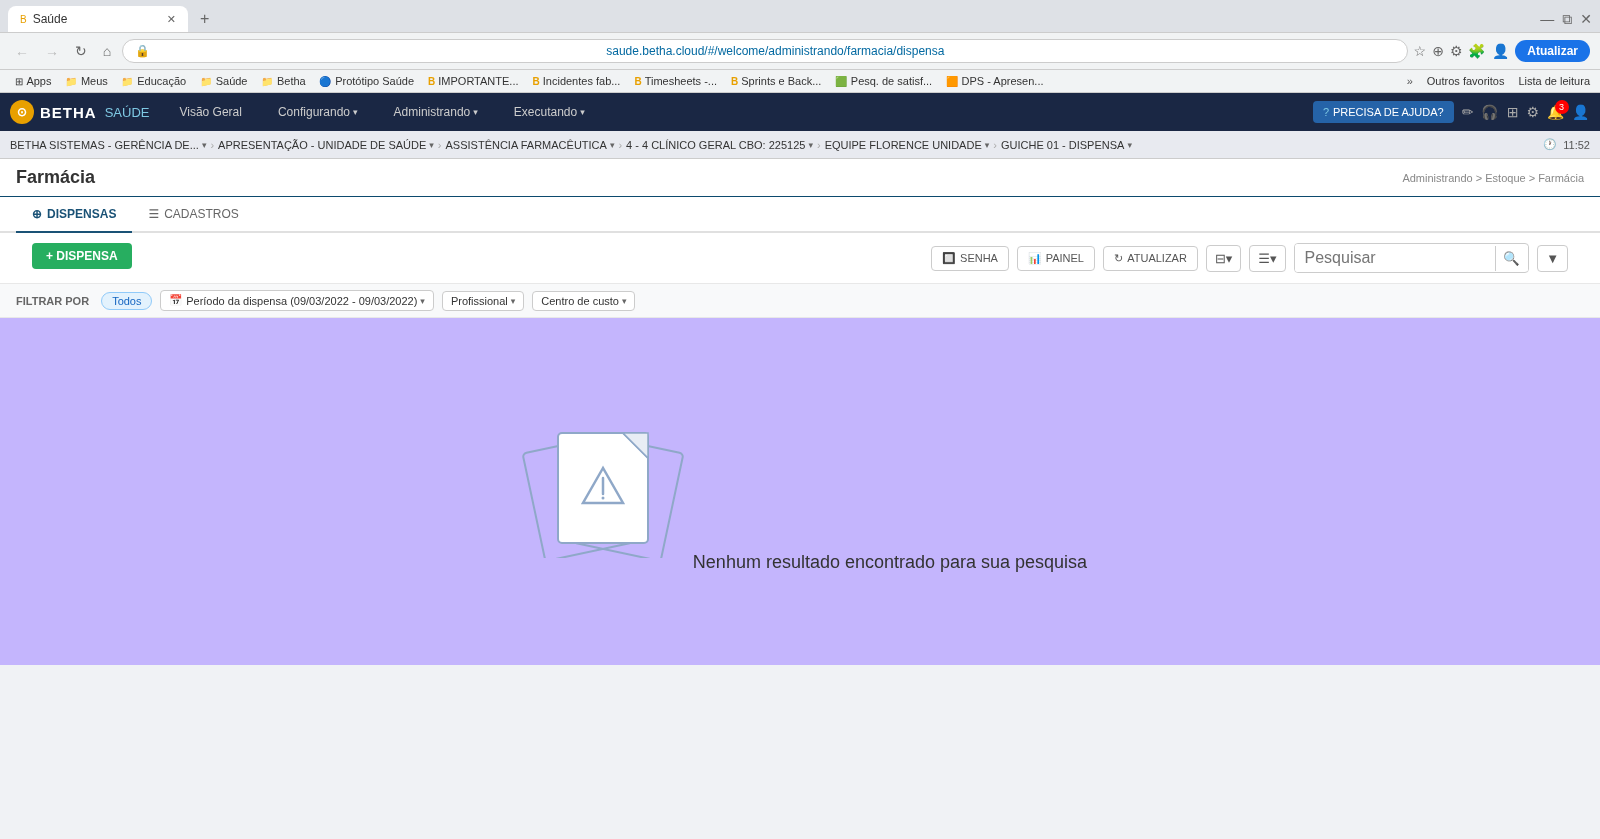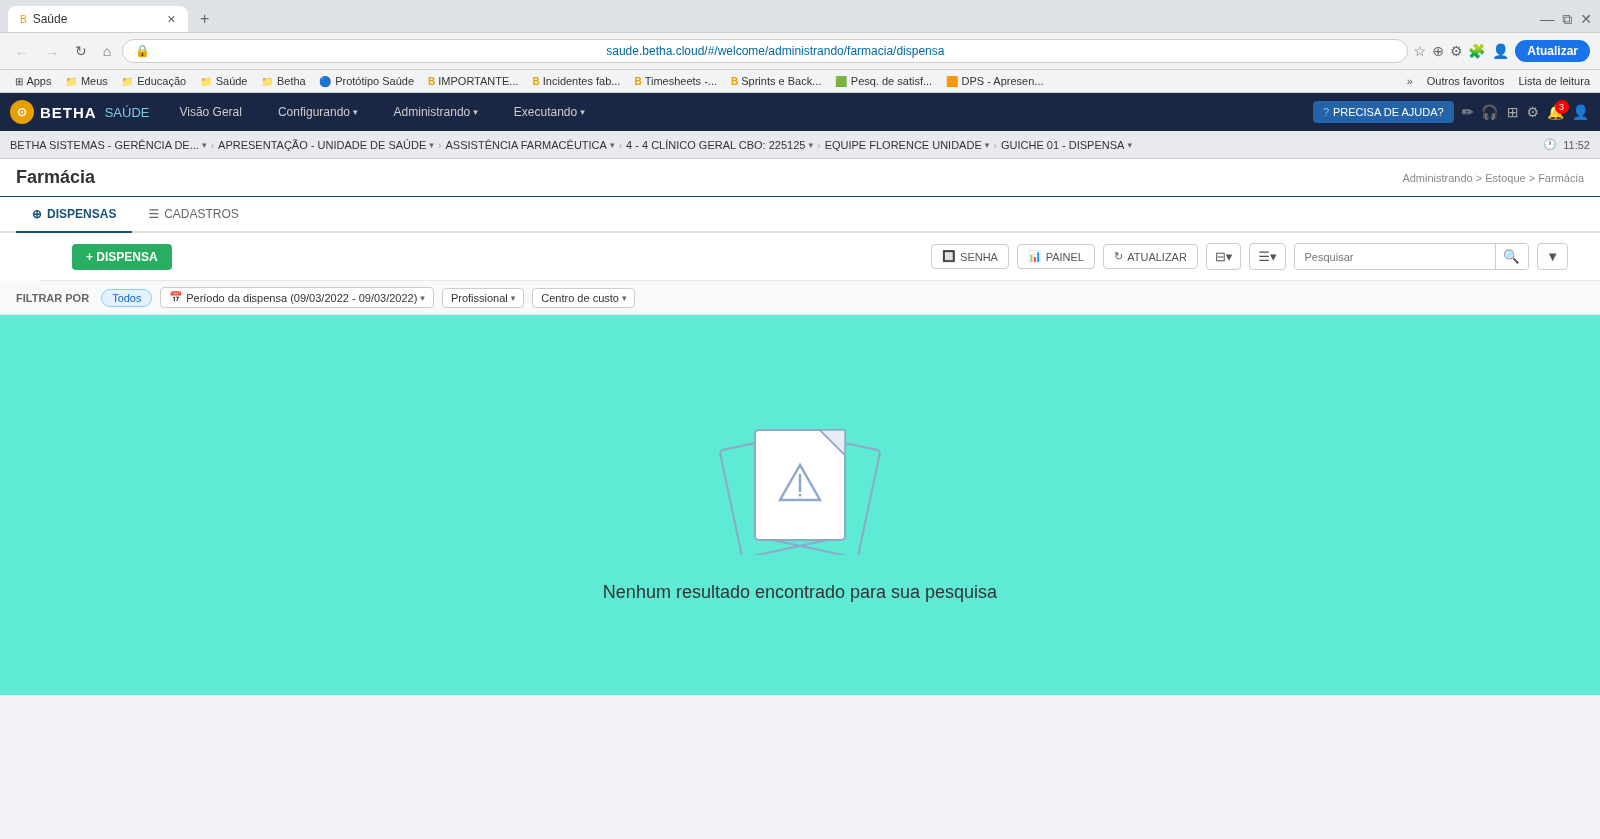--- a/index.html
+++ b/index.html
@@ -55,39 +55,39 @@
     .breadcrumb { font-size: 11px; color: #888; }
 
     
     .content-area { background: white; margin: 0; }
     .tabs-bar { display: flex; padding: 0 16px; border-bottom: 2px solid #e0e0e0; background: white; }
     .tab-item { padding: 10px 16px; font-size: 12px; color: #666; cursor: pointer; display: flex; align-items: center; gap: 5px; border-bottom: 2px solid transparent; margin-bottom: -2px; }
     .tab-item.active { color: #1a5276; border-bottom: 2px solid #1a5276; font-weight: bold; }
     .tab-icon { font-size: 12px; }
 
     
-    .toolbar { display: flex; align-items: center; padding: 10px 32px; gap: 8px; background: white; border-bottom: 1px solid #e8e8e8; margin-left: 40px; }
+    .toolbar { display: flex; align-items: flex-start; padding: 10px 32px; gap: 8px; background: white; border-bottom: 1px solid #e8e8e8; }
     .add-btn { background: #27ae60; color: white; border: none; border-radius: 4px; padding: 6px 14px; font-size: 12px; cursor: pointer; display: flex; align-items: center; gap: 4px; font-weight: bold; }
     .toolbar-right { margin-left: auto; display: flex; align-items: center; gap: 8px; }
     .toolbar-action-btn { background: none; border: 1px solid #ccc; border-radius: 4px; padding: 5px 10px; font-size: 11px; color: #555; cursor: pointer; display: flex; align-items: center; gap: 4px; }
     .icon-btn { background: none; border: 1px solid #ccc; border-radius: 4px; padding: 5px 8px; cursor: pointer; color: #555; font-size: 13px; }
     .search-box { display: flex; align-items: center; border: 1px solid #ccc; border-radius: 4px; overflow: hidden; }
-    .search-box input { border: none; outline: none; padding: 5px 10px; font-size: 11px; width: 200px; color: #999; }
+    .search-box input { border: none; outline: none; padding: 5px 10px; font-size: 16px; width: 200px; color: #999; }
     .search-box button { background: white; border: none; border-left: 1px solid #ccc; padding: 5px 8px; cursor: pointer; color: #555; }
     .filter-btn { background: none; border: 1px solid #ccc; border-radius: 4px; padding: 5px 8px; cursor: pointer; color: #555; font-size: 13px; }
 
     
     .filter-bar { display: flex; align-items: center; padding: 6px 16px; gap: 8px; background: #f8f9fa; border-bottom: 1px solid #e8e8e8; }
     .filter-label { font-size: 11px; color: #666; font-weight: bold; margin-right: 4px; }
     .filter-tag { background: #e3f2fd; color: #1565c0; border: 1px solid #90caf9; border-radius: 12px; padding: 2px 10px; font-size: 11px; }
     .filter-dropdown { display: flex; align-items: center; gap: 3px; background: white; border: 1px solid #ccc; border-radius: 4px; padding: 3px 8px; font-size: 11px; color: #333; cursor: pointer; }
     .filter-dropdown .arr { font-size: 9px; color: #666; }
 
     
-    .empty-state { display: flex; flex-direction: column; align-items: center; justify-content: center; padding: 80px 20px; background: #5eead4; }
+    .empty-state { display: flex; flex-direction: row; align-items: flex-end; justify-content: center; padding: 80px 20px; background: #c4b5fd; }
     .empty-icon { margin-bottom: 24px; }
     .empty-title { font-size: 18px; color: #333; margin-bottom: 12px; text-align: center; }
     .empty-hints { font-size: 13px; color: #666; text-align: center; line-height: 1.8; }
   </style>
 </head>
 <body>
 
 <div class="browser-chrome">
 
   <div class="browser-tab-bar">

